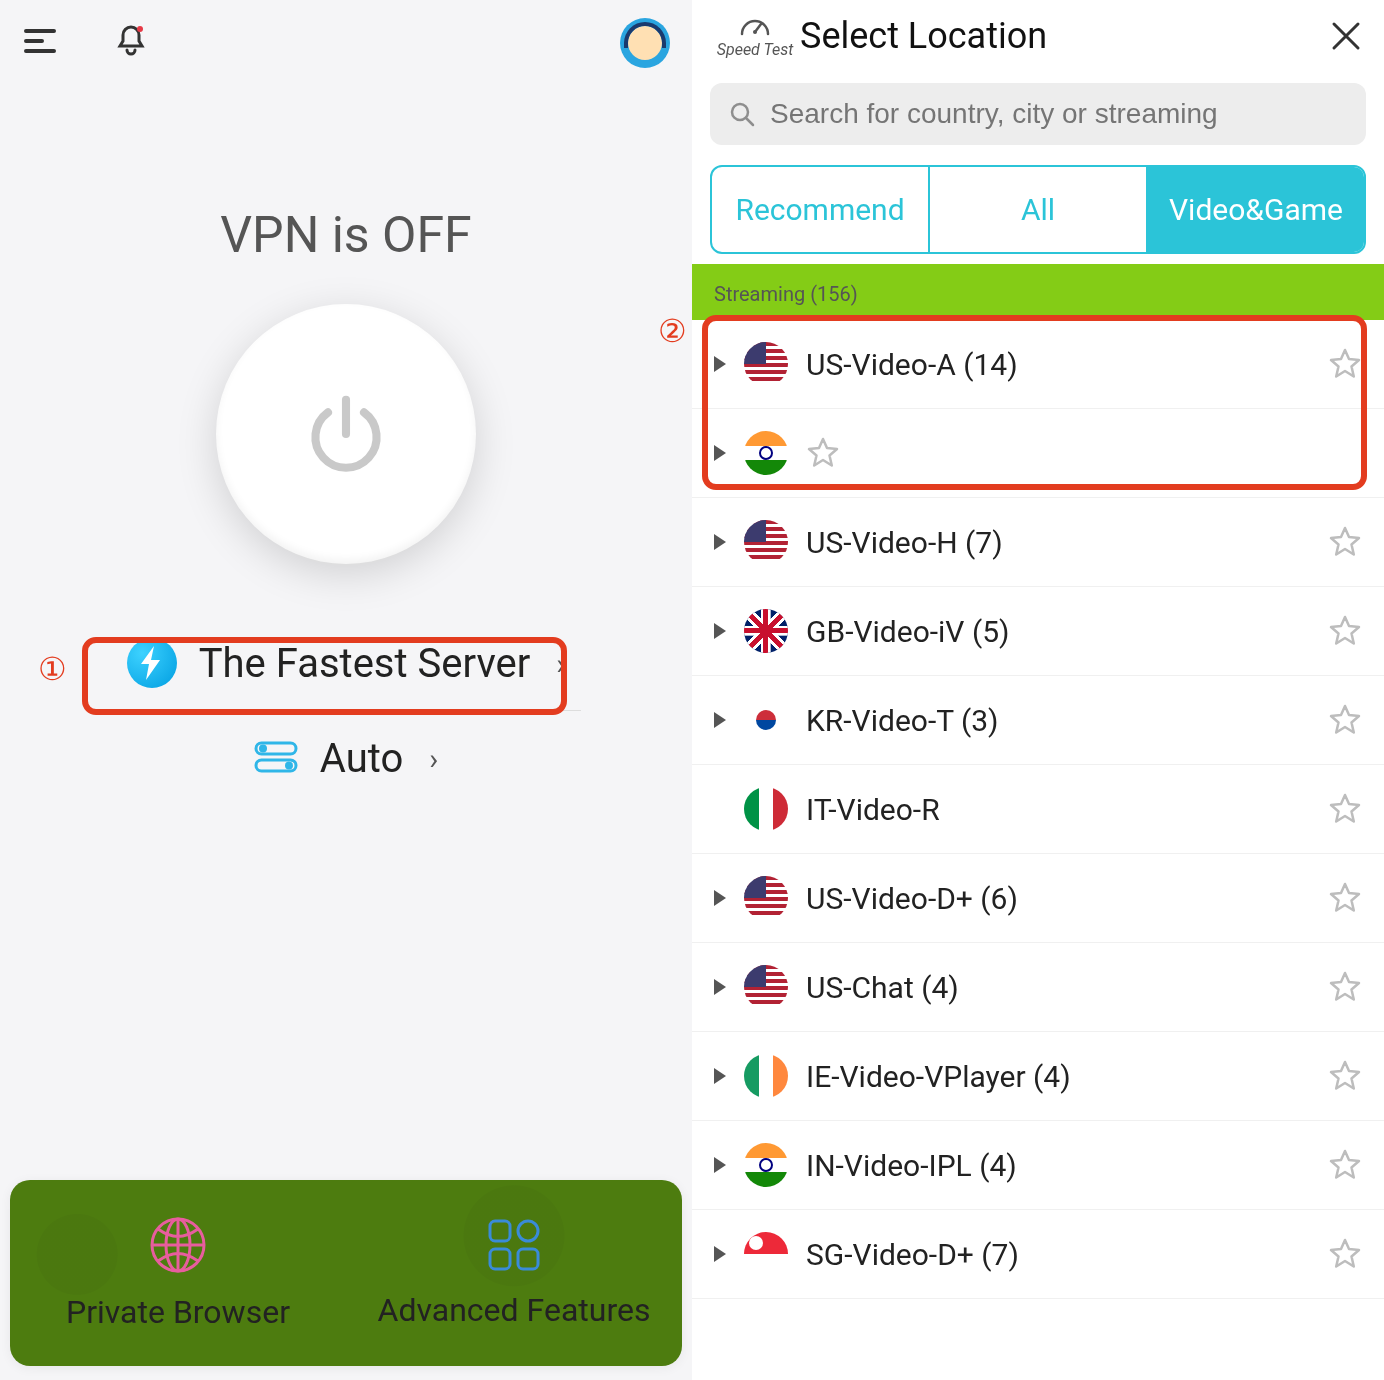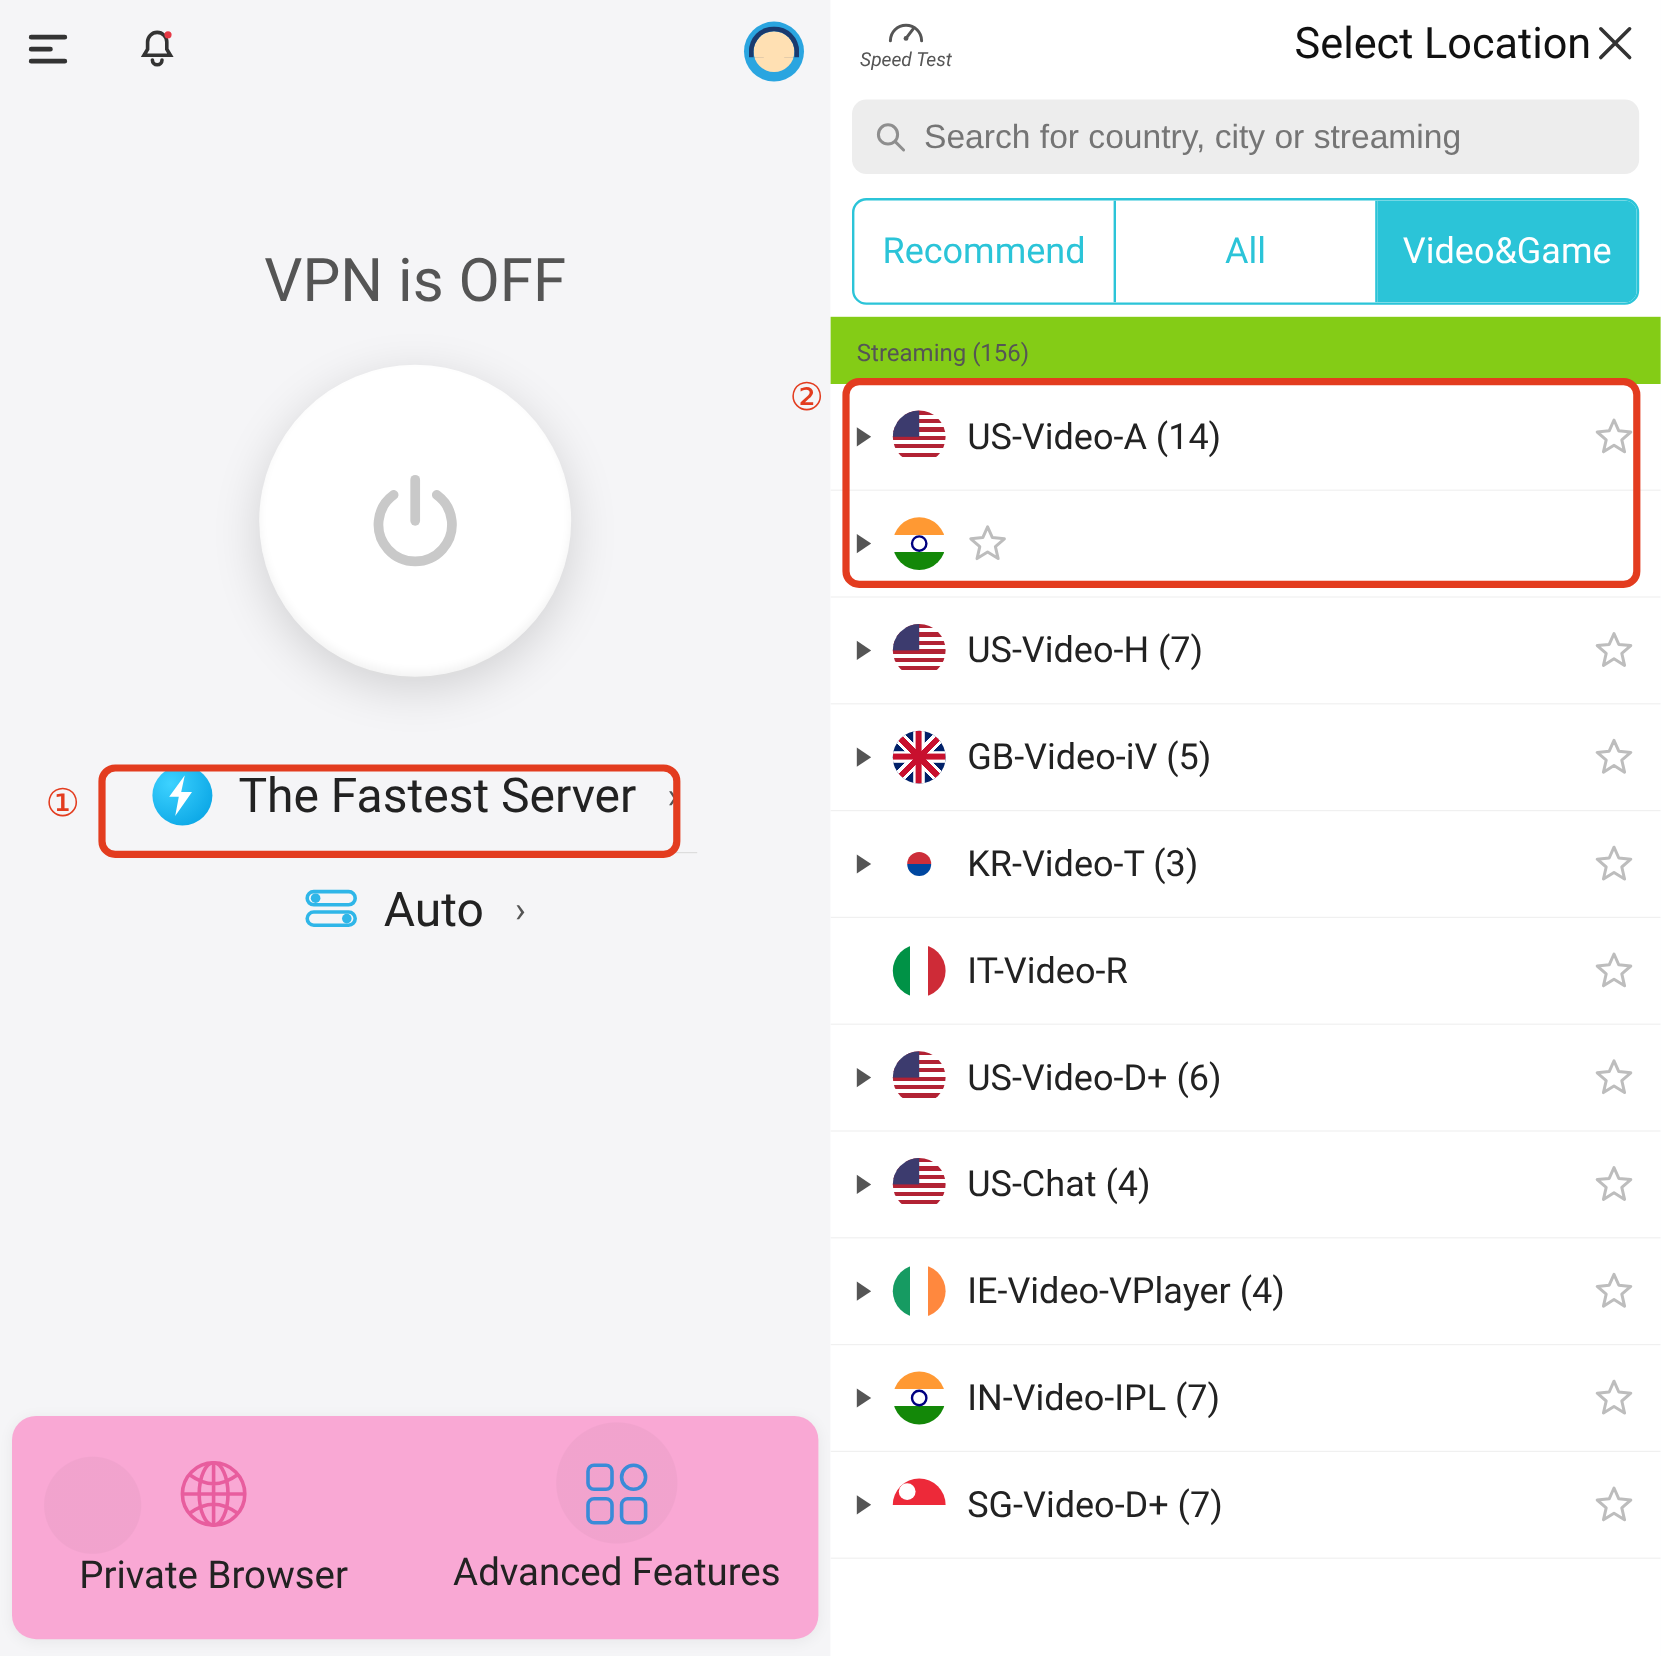--- a/index.html
+++ b/index.html
@@ -102,21 +102,21 @@
 .callout-label-1 {
   position: absolute;
   left: 38px; top: 650px;
   color: #e33c1f; font-size: 32px; font-weight: 400;
 }
 .callout-label-1::before { content: "①"; }
 .bottom-tiles {
   position: absolute;
   bottom: 14px; left: 10px; right: 10px;
   height: 186px;
-  background: #f9a8d4;
+  background: #4d7c0f;
   border-radius: 20px;
   box-shadow: 0 2px 12px rgba(0,0,0,0.06);
   display: flex;
   overflow: hidden;
 }
 .bottom-tiles::before {
   content: "";
   position: absolute; inset: 0;
   background:
     radial-gradient(circle at 10% 40%, rgba(0,0,0,0.03) 0 40px, transparent 41px),
@@ -140,21 +140,21 @@
   padding: 12px 18px 6px;
 }
 .speed-block {
   display: flex; flex-direction: column; align-items: center;
   width: 90px;
   font-style: italic;
 }
 .speed-block svg { width: 34px; height: 26px; }
 .speed-label { font-size: 16px; color: #555; margin-top: 2px; }
 .select-title {
-  flex: 1; text-align: right;
+  flex: 1; text-align: left;
   font-size: 36px; color: #111;
 }
 .close-btn {
   width: 40px; height: 40px;
   display: flex; align-items: center; justify-content: center;
   cursor: pointer;
 }
 .close-btn svg { width: 32px; height: 32px; }
 .search-row { padding: 18px 18px 10px; }
 .search-box {
@@ -433,21 +433,21 @@
           <div class="expand-tri"></div>
           <div class="flag flag-ie"></div>
           <div class="server-name">IE-Video-VPlayer (4)</div>
           <div class="star-icon"><svg viewBox="0 0 34 34">
               <path d="M17 3l4 9 10 1-7.5 6.5 2.3 10L17 24l-8.8 5.5 2.3-10L3 13l10-1z" fill="none" stroke="#bdbdbd" stroke-width="2.5" stroke-linejoin="round"></path>
             </svg></div>
         </div>
         <div class="server-item">
           <div class="expand-tri"></div>
           <div class="flag flag-in"></div>
-          <div class="server-name">IN-Video-IPL (7)</div>
+          <div class="server-name">IN-Video-IPL (4)</div>
           <div class="star-icon"><svg viewBox="0 0 34 34">
               <path d="M17 3l4 9 10 1-7.5 6.5 2.3 10L17 24l-8.8 5.5 2.3-10L3 13l10-1z" fill="none" stroke="#bdbdbd" stroke-width="2.5" stroke-linejoin="round"></path>
             </svg></div>
         </div>
         <div class="server-item">
           <div class="expand-tri"></div>
           <div class="flag flag-sg"></div>
           <div class="server-name">SG-Video-D+ (7)</div>
           <div class="star-icon"><svg viewBox="0 0 34 34">
               <path d="M17 3l4 9 10 1-7.5 6.5 2.3 10L17 24l-8.8 5.5 2.3-10L3 13l10-1z" fill="none" stroke="#bdbdbd" stroke-width="2.5" stroke-linejoin="round"></path>

